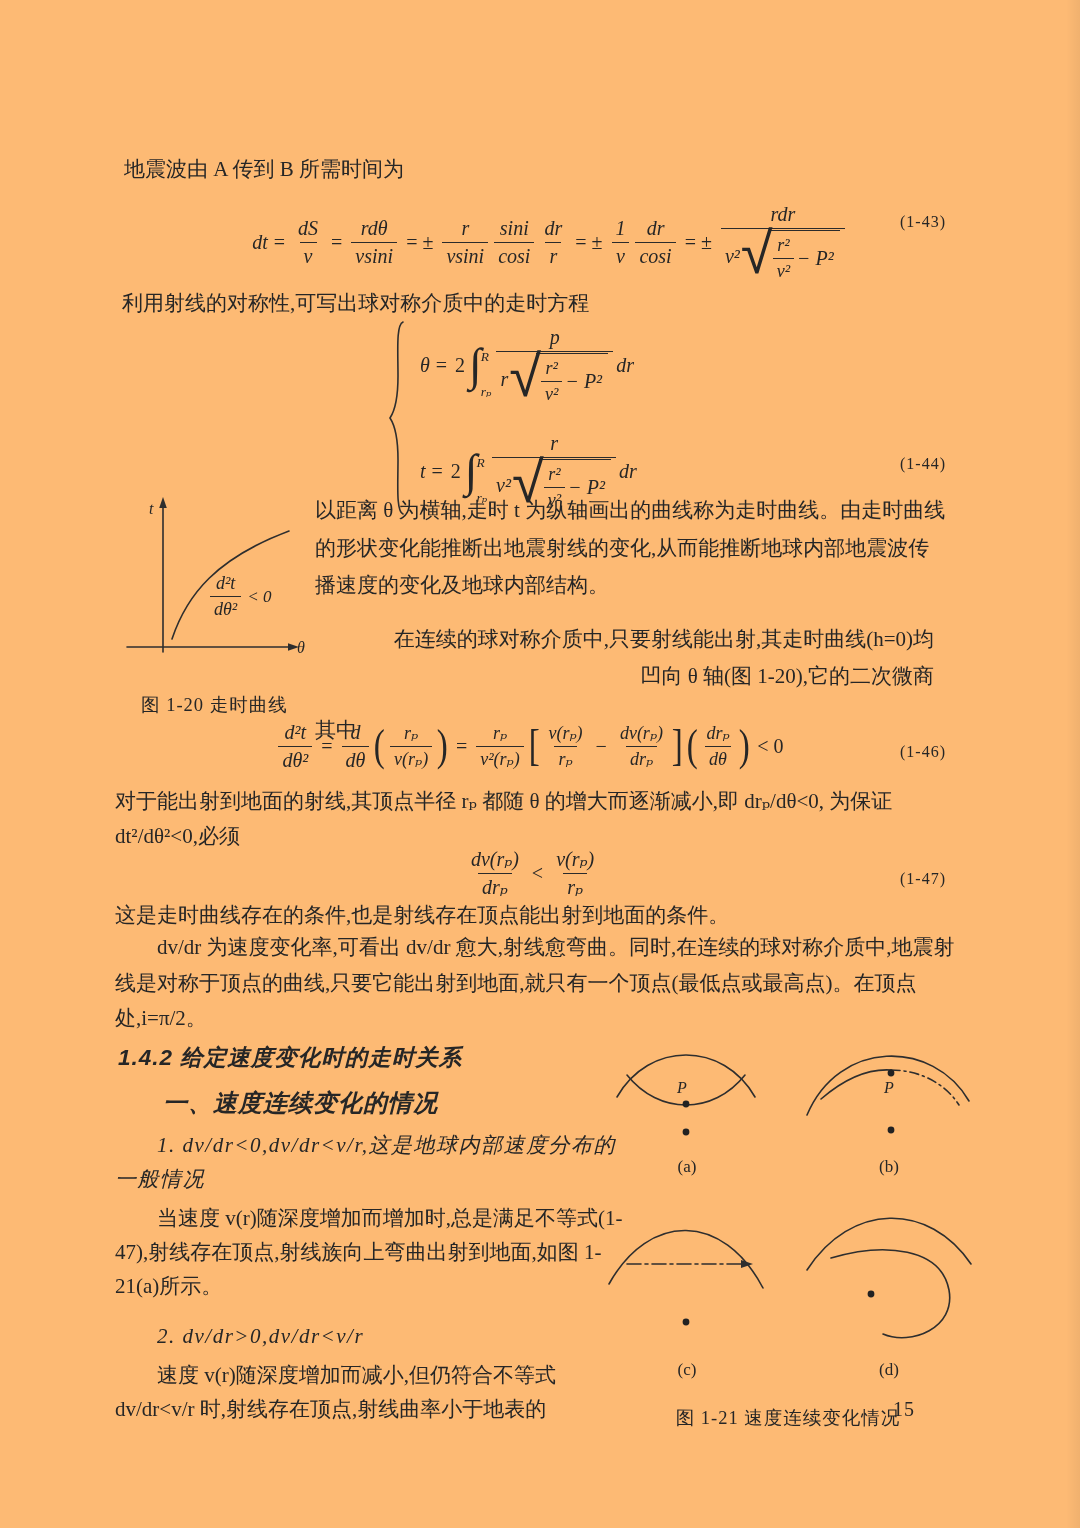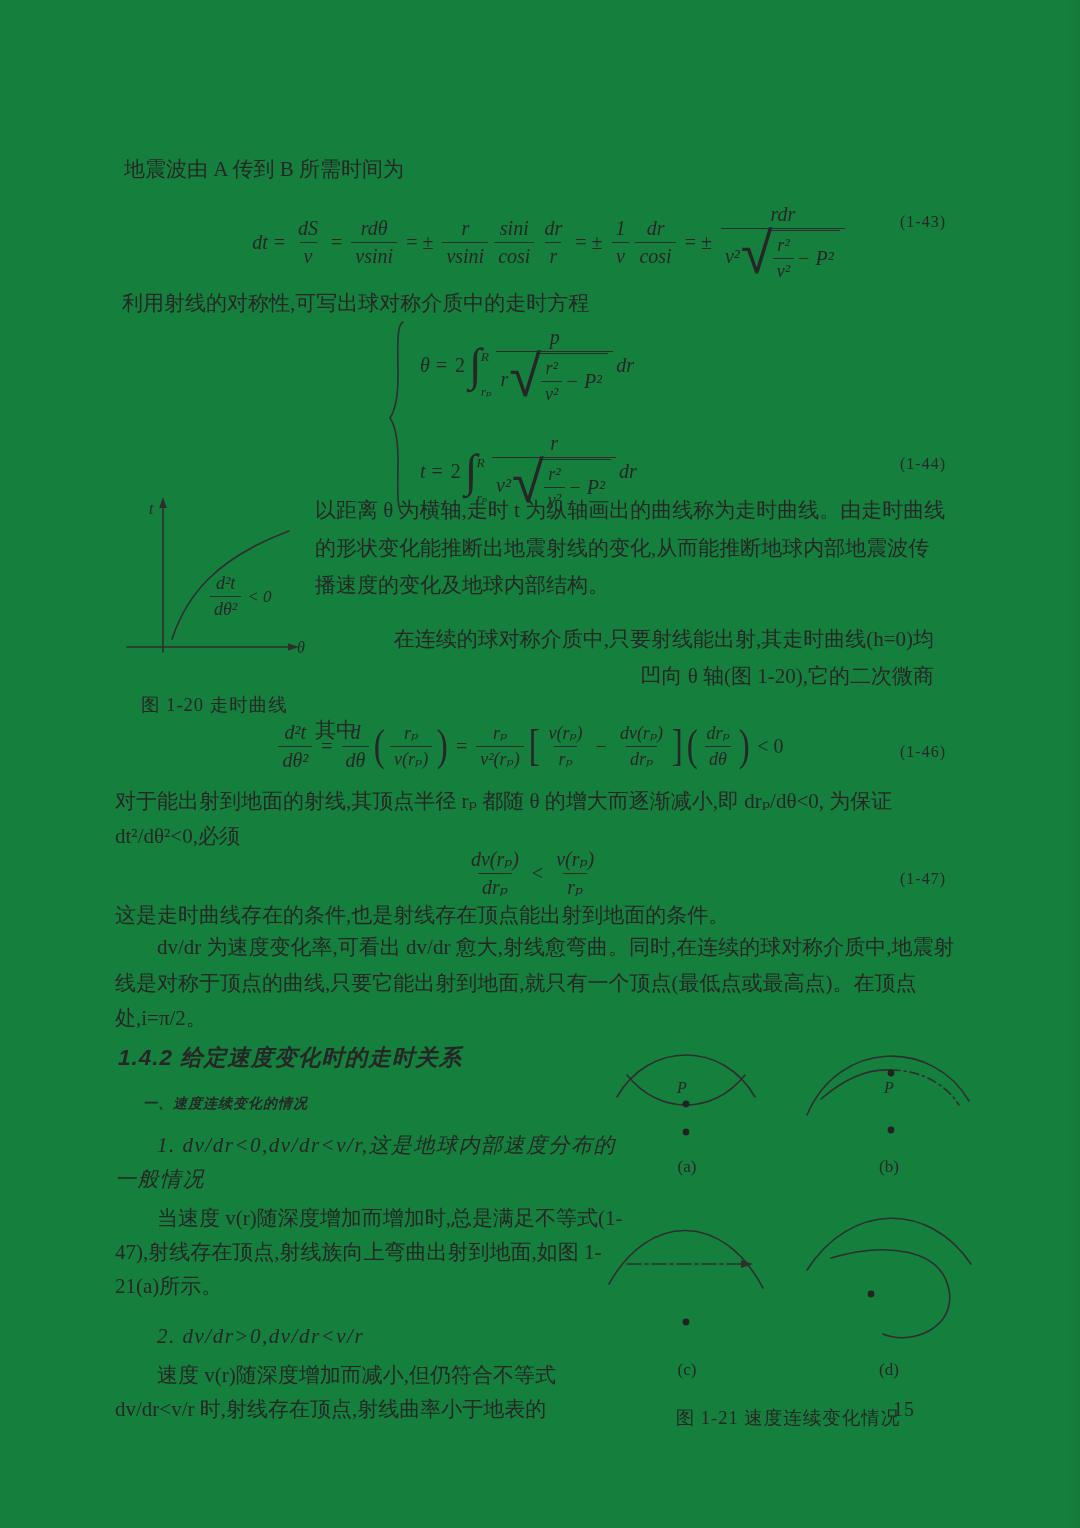--- a/index.html
+++ b/index.html
@@ -1,18 +1,18 @@
 <!DOCTYPE html>
 <html><head>
 <meta charset="utf-8">
 <style>
   html,body{margin:0;padding:0;background:#e8e8e6;}
   .page{
     position:relative;width:1080px;height:1528px;margin:0 auto;
-    background:#15803d;color:#262626;
+    background:#fdba74;color:#262626;
     font-family:"Liberation Serif","DejaVu Serif",serif;
     font-size:21px;line-height:35px;overflow:hidden;
   }
   .page::after{
     content:"";position:absolute;top:0;right:0;width:14px;height:100%;
     background:linear-gradient(to right,rgba(0,0,0,0),rgba(0,0,0,0.05));
     pointer-events:none;
   }
   .abs{position:absolute;}
   .math{font-style:italic;}
@@ -255,21 +255,21 @@
       </span>
     <span class="eqnum" style="right:4px;top:18px;">(1-47)</span>
   </div>
 
   <div class="para" style="left:115px;top:898px;width:840px;">这是走时曲线存在的条件,也是射线存在顶点能出射到地面的条件。</div>
   <div class="para indent" style="left:115px;top:930px;width:842px;line-height:35.5px;">dv/dr 为速度变化率,可看出 dv/dr 愈大,射线愈弯曲。同时,在连续的球对称介质中,地震射线是对称于顶点的曲线,只要它能出射到地面,就只有一个顶点(最低点或最高点)。在顶点处,i=π/2。</div>
 
   <div class="para hei" style="left:118px;top:1040px;font-size:22.5px;letter-spacing:1px;">1.4.2  给定速度变化时的走时关系</div>
 
   <div class="abs" style="left:115px;top:1086px;width:508px;line-height:34px;">
-    <div class="hei" style="padding-left:2em;font-size:14px;letter-spacing:1px;">一、速度连续变化的情况</div>
+    <div class="hei" style="padding-left:2em;font-size:24px;letter-spacing:1px;">一、速度连续变化的情况</div>
     <p class="indent kai" style="margin:8px 0 0;">1. dv/dr&lt;0,dv/dr&lt;v/r,这是地球内部速度分布的一般情况</p>
     <p class="indent" style="margin:5px 0 16px;">当速度 v(r)随深度增加而增加时,总是满足不等式(1-47),射线存在顶点,射线族向上弯曲出射到地面,如图 1-21(a)所示。</p>
     <p class="indent kai" style="margin:5px 0 0;">2. dv/dr&gt;0,dv/dr&lt;v/r</p>
     <p class="indent" style="margin:5px 0 0;">速度 v(r)随深度增加而减小,但仍符合不等式 dv/dr&lt;v/r 时,射线存在顶点,射线曲率小于地表的</p>
   </div>
 
   <div class="abs" style="left:597px;top:1035px;width:382px;">
     <div style="display:grid;grid-template-columns:1fr 1fr;column-gap:22px;row-gap:14px;align-items:end;justify-items:center;">
       <div>
         <svg width="152" height="112" viewBox="0 0 152 112">

